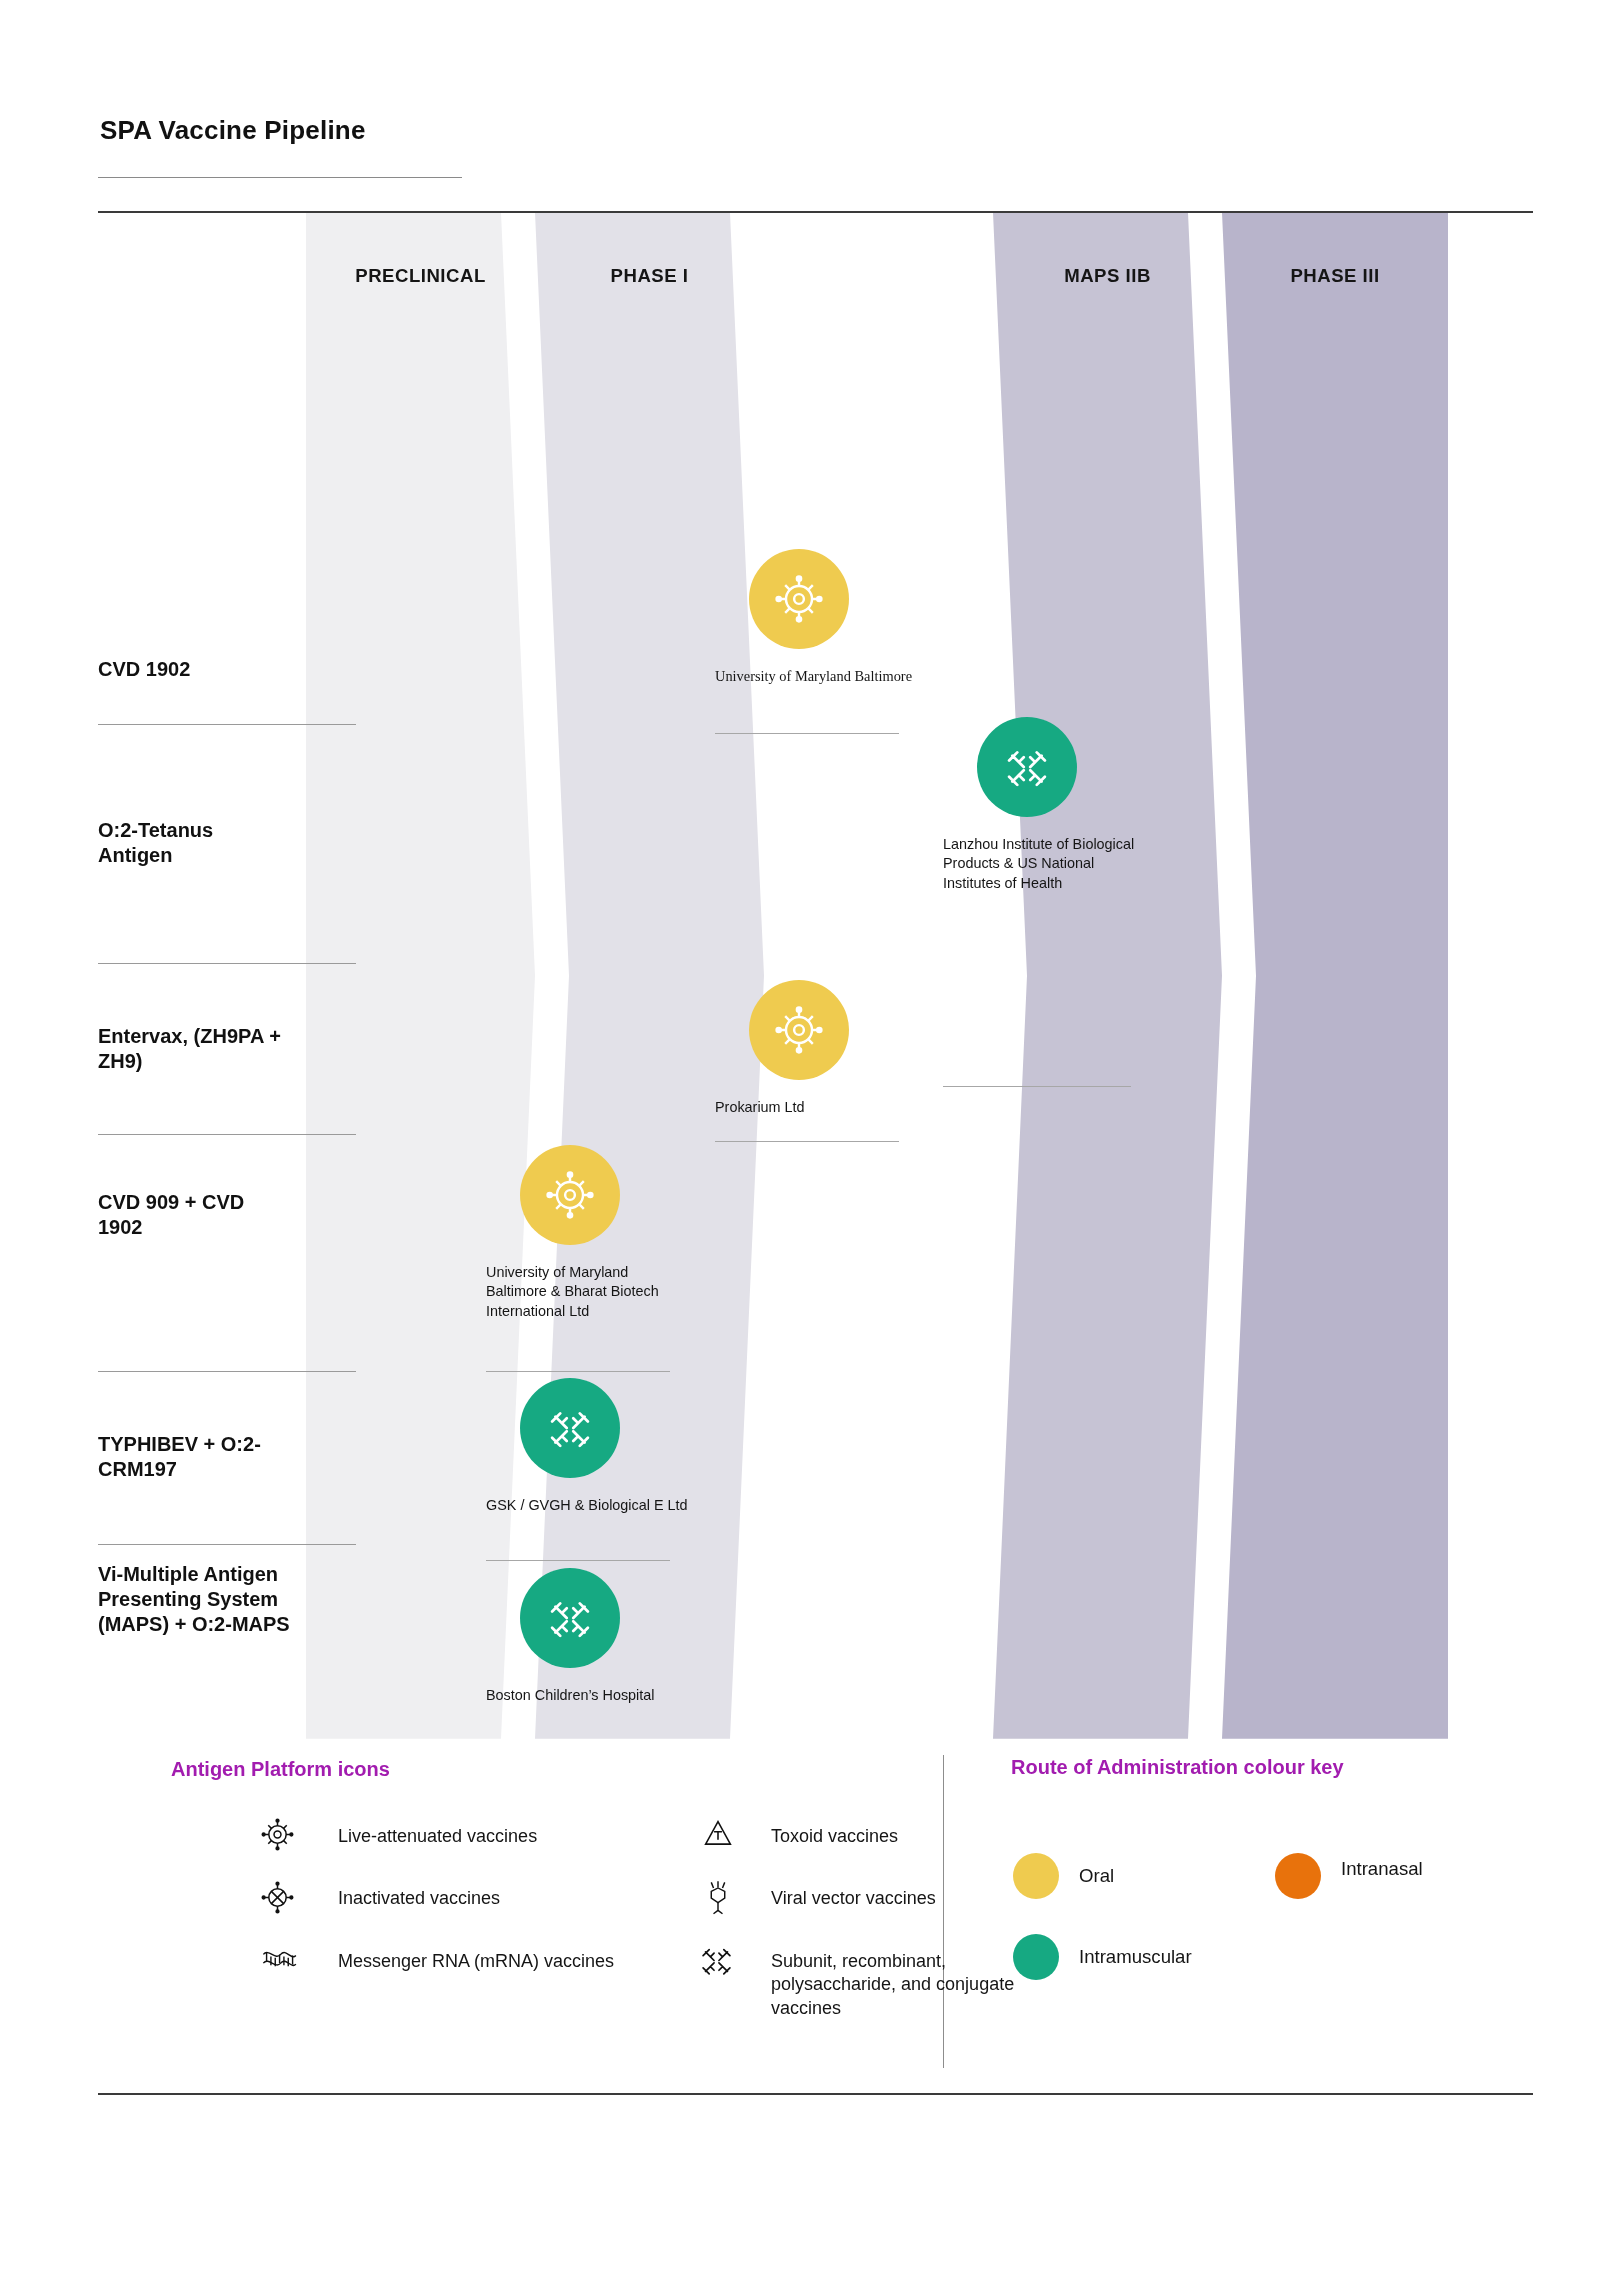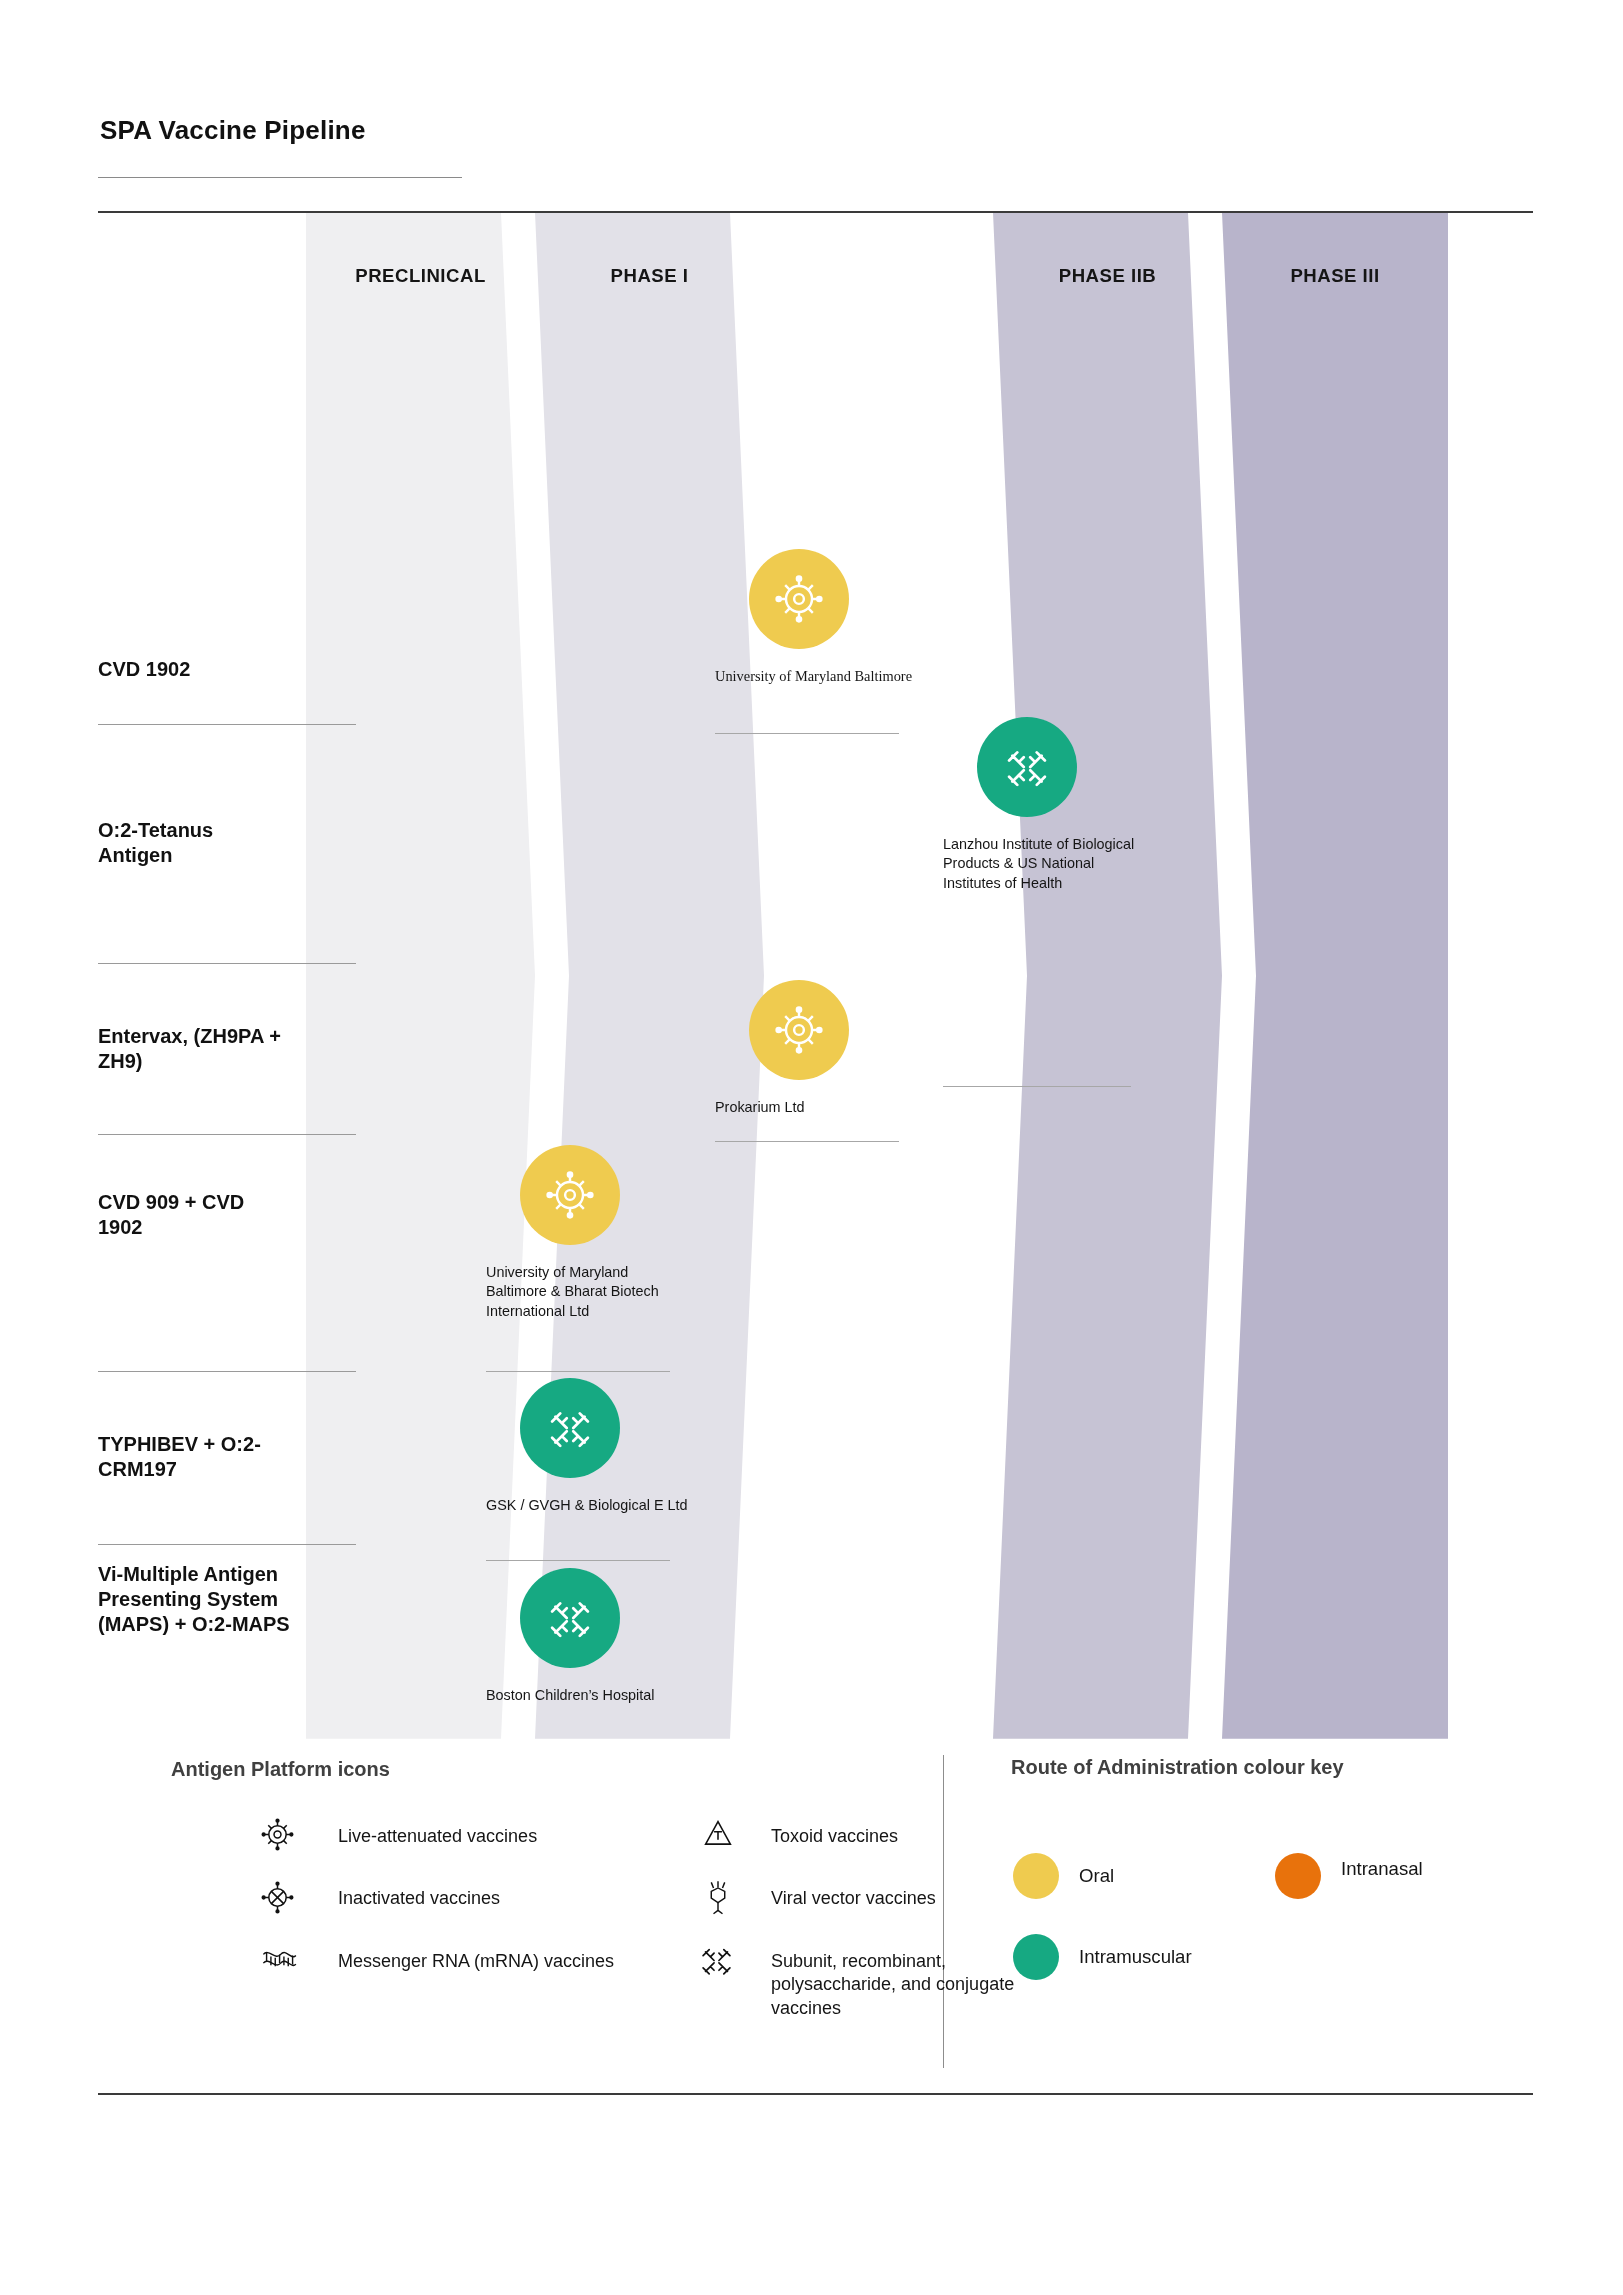--- a/index.html
+++ b/index.html
@@ -144,21 +144,21 @@
     left: 98px;
     top: 2093px;
     width: 1435px;
     height: 1.7px;
     background: #3a3a3a;
   }
   .legend-title {
     position: absolute;
     font-size: 20px;
     font-weight: bold;
-    color: #404040;
+    color: #a21caf;
     line-height: 1.25;
   }
   .legend-item {
     position: absolute;
     font-size: 18px;
     color: #151515;
     line-height: 1.3;
   }
   .legend-glyph {
     position: absolute;
@@ -192,21 +192,21 @@
     </div>
 
     <div class="col" style="left:437px;width:229px;">
       <div class="band" style="background:#e2e1e8;clip-path:polygon(0 0, 195px 0, 229px 50%, 195px 100%, 0 100%, 34px 50%);"></div>
       <div class="label" style="padding-right:12px;">PHASE I</div>
     </div>
 
 
     <div class="col" style="left:895px;width:229px;">
       <div class="band" style="background:#c6c3d4;clip-path:polygon(0 0, 195px 0, 229px 50%, 195px 100%, 0 100%, 34px 50%);"></div>
-      <div class="label" style="padding-right:12px;">PHASE IIB</div>
+      <div class="label" style="padding-right:12px;">MAPS IIB</div>
     </div>
 
     <div class="col" style="left:1124px;width:226px;">
       <div class="band" style="background:#b8b4cb;clip-path:polygon(0 0, 226px 0, 226px 100%, 0 100%, 34px 50%);"></div>
       <div class="label" style="padding-right:0px;">PHASE III</div>
     </div>
 
     <div class="rowlabel" style="top:419px;margin-top:27px;">CVD 1902</div>
     <div class="rowrule" style="top:513px;"></div>
 

